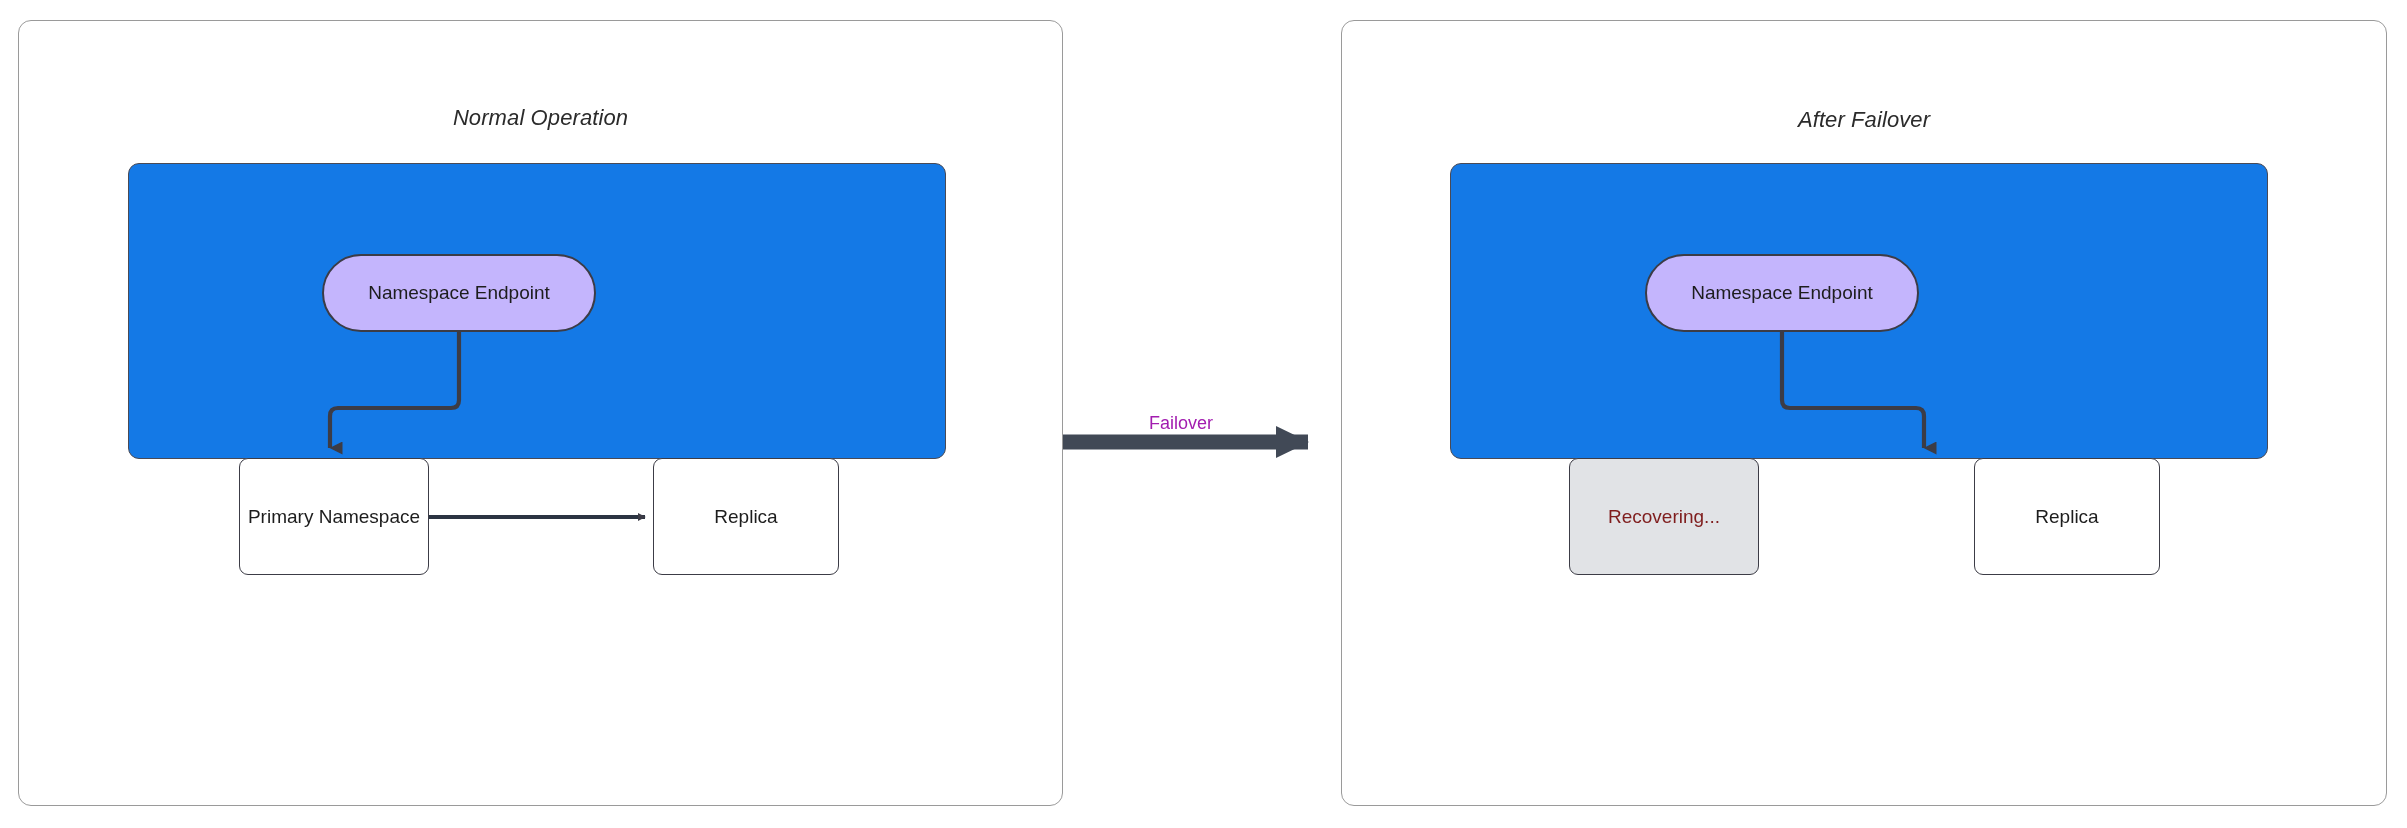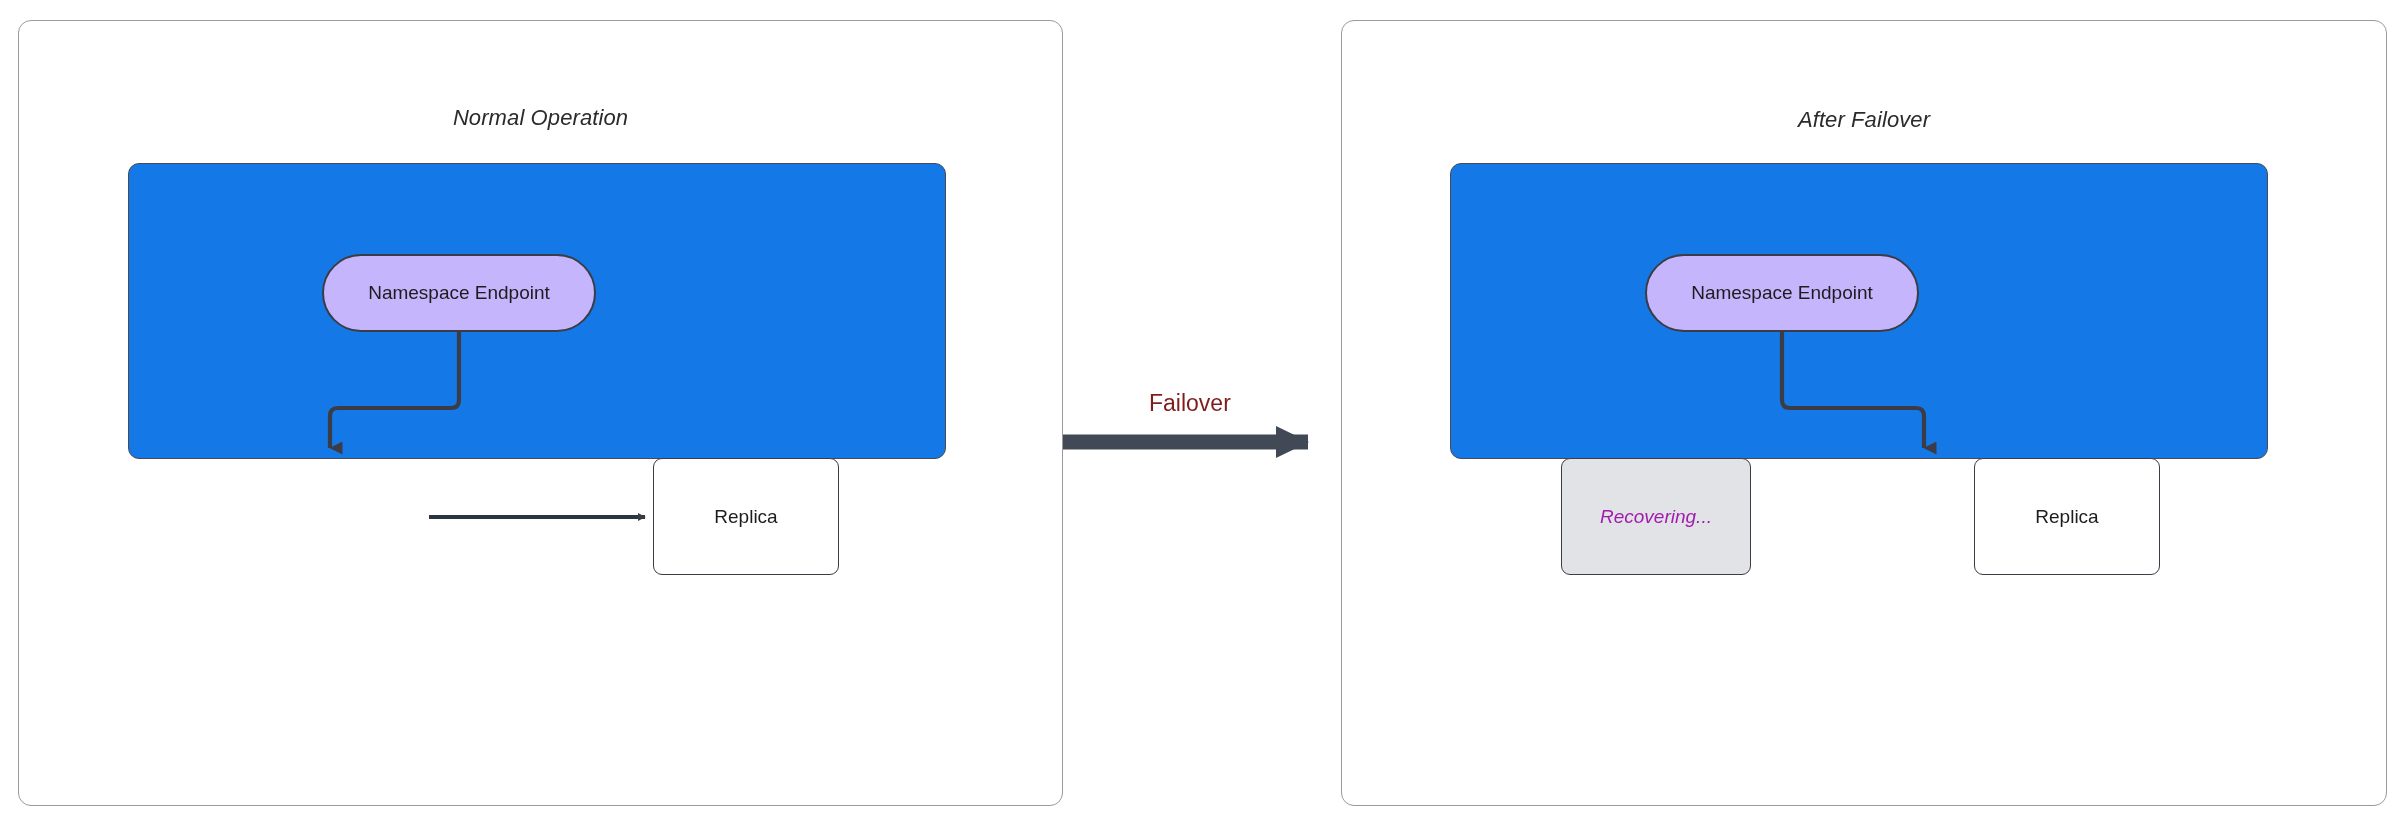--- a/index.html
+++ b/index.html
@@ -80,22 +80,22 @@
   .node-box {
     background: #ffffff;
     border: 1.9px solid #3c3c46;
     border-radius: 9px;
   }
 
   .node-box-muted {
     background: #E1E3E6;
     border: 1.9px solid #3c3c46;
     border-radius: 9px;
-    color: #a21caf;
-    font-style: italic;
+    color: #7f1d1d;
+    margin-left: 8px;
   }
 
   
   #pill-left      { left: 322px; top: 254px; width: 274px; height: 78px; }
   #box-primary    { left: 239px; top: 458px; width: 190px; height: 117px; }
   #box-replica-l  { left: 653px; top: 458px; width: 186px; height: 117px; }
 
   
   #pill-right     { left: 1645px; top: 254px; width: 274px; height: 78px; }
   #box-recovering { left: 1561px; top: 458px; width: 190px; height: 117px; }
@@ -110,23 +110,23 @@
   #label-data-replication {
     left: 457px;
     top: 527px;
     font-size: 17px;
     font-weight: bold;
     color: #ffffff;
     letter-spacing: -0.15px;
   }
   #label-failover {
     left: 1149px;
-    top: 390px;
-    font-size: 23px;
-    color: #7f1d1d;
+    top: 413px;
+    font-size: 18px;
+    color: #a21caf;
   }
 
   svg.edges {
     position: absolute;
     left: 0; top: 0;
     width: 2407px;
     height: 828px;
     overflow: visible;
     pointer-events: none;
   }
@@ -137,20 +137,21 @@
 <div id="canvas">
 
   <div class="panel" id="panel-left">
     <div class="panel-title" id="title-left">Normal Operation</div>
   </div>
 
   <div class="blue-region" id="blue-left"></div>
 
   <div class="node node-pill" id="pill-left">Namespace Endpoint</div>
 
+  <div class="node node-box" id="box-primary">Primary Namespace</div>
 
   <div class="node node-box" id="box-replica-l">Replica</div>
 
   <div class="edge-label" id="label-data-replication">Data Replication</div>
 
   <div class="panel" id="panel-right">
     <div class="panel-title" id="title-right">After Failover</div>
   </div>
 
   <div class="blue-region" id="blue-right"></div>

